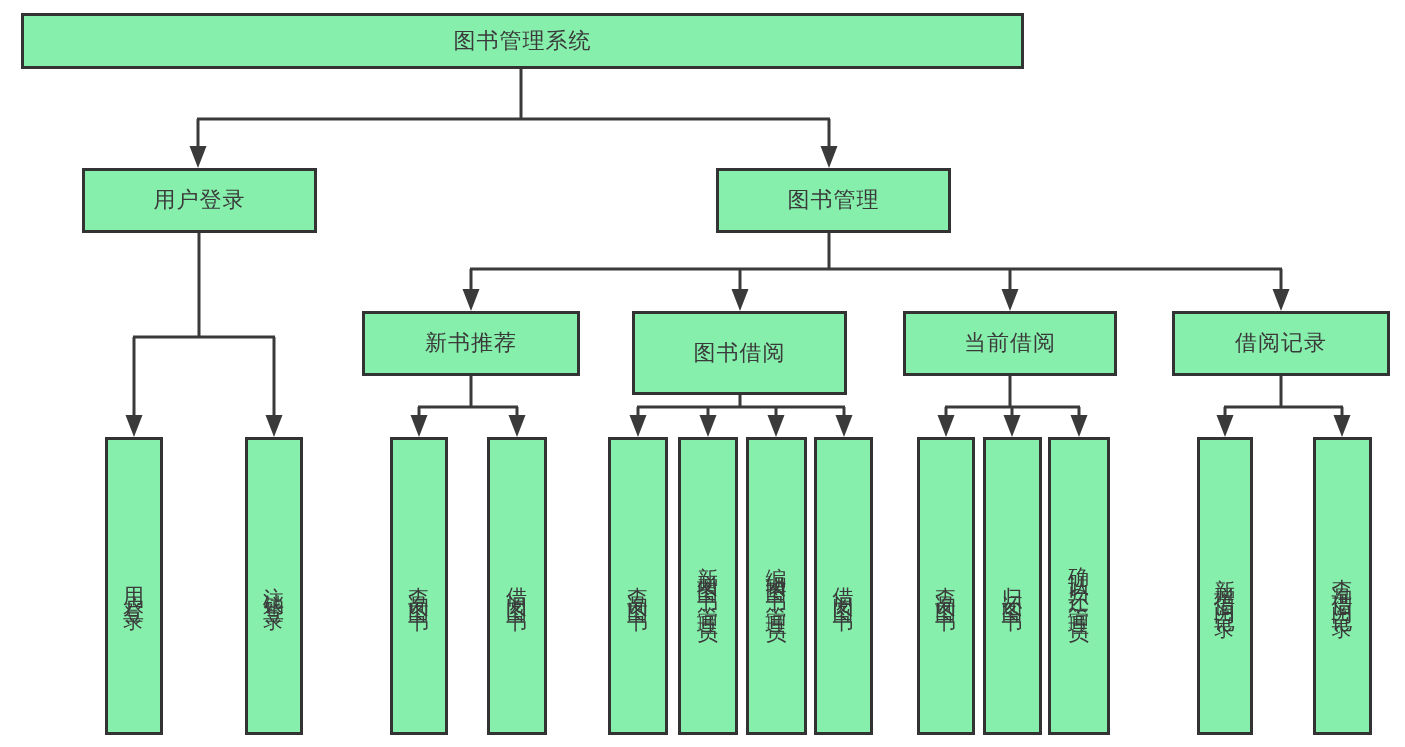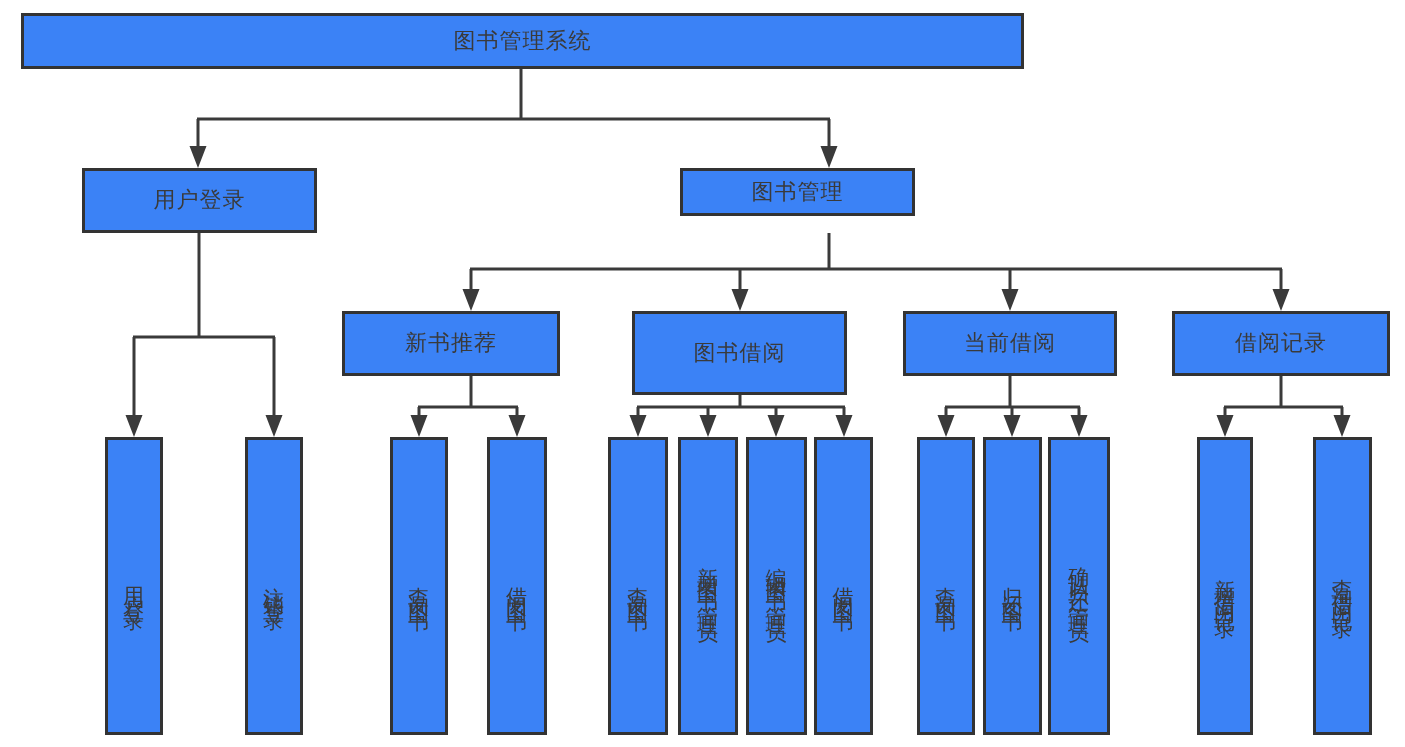--- a/index.html
+++ b/index.html
@@ -11,21 +11,21 @@
   }
   html,body{margin:0;padding:0;background:var(--background);}
   .stage{
     position:relative;width:1405px;height:747px;background:var(--background);
     font-family:"Liberation Sans","DejaVu Sans",sans-serif;color:var(--text);
     overflow:hidden;
   }
   svg.connectors{position:absolute;left:0;top:0;color:var(--line);}
   .node{
     position:absolute;box-sizing:border-box;border:3px solid var(--border);
-    background:#3b82f6;display:flex;align-items:center;justify-content:center;
+    background:#86efac;display:flex;align-items:center;justify-content:center;
     font-size:22px;letter-spacing:1px;text-align:center;line-height:1.2;
     z-index:2;
   }
   .vnode{
     writing-mode:vertical-rl;text-orientation:mixed;
     font-size:21px;letter-spacing:8px;
   }
   .watermark{
     position:absolute;right:6px;bottom:5px;z-index:5;
     font-size:19px;letter-spacing:1px;color:var(--watermark);
@@ -90,23 +90,23 @@
       M937.5 415 h17 L946 437 z
       M1003.5 415 h17 L1012 437 z
       M1070.5 415 h17 L1079 437 z
       M1216.5 415 h17 L1225 437 z
       M1333.5 415 h17 L1342 437 z"></path>
   </svg>
 
   <div class="node" style="left:21px;top:13px;width:1003px;height:56px">图书管理系统</div>
 
   <div class="node" style="left:82px;top:168px;width:235px;height:65px">用户登录</div>
-  <div class="node" style="left:680px;top:168px;width:235px;height:48px">图书管理</div>
+  <div class="node" style="left:716px;top:168px;width:235px;height:65px">图书管理</div>
 
-  <div class="node" style="left:342px;top:311px;width:218px;height:65px">新书推荐</div>
+  <div class="node" style="left:362px;top:311px;width:218px;height:65px">新书推荐</div>
   <div class="node" style="left:632px;top:311px;width:215px;height:84px">图书借阅</div>
   <div class="node" style="left:903px;top:311px;width:214px;height:65px">当前借阅</div>
   <div class="node" style="left:1172px;top:311px;width:218px;height:65px">借阅记录</div>
 
   <div class="node vnode" style="left:105px;top:437px;width:58px;height:298px">用户登录</div>
   <div class="node vnode" style="left:245px;top:437px;width:58px;height:298px">注销登录</div>
 
   <div class="node vnode" style="left:390px;top:437px;width:58px;height:298px">查询图书</div>
   <div class="node vnode" style="left:487px;top:437px;width:60px;height:298px">借阅图书</div>
 

